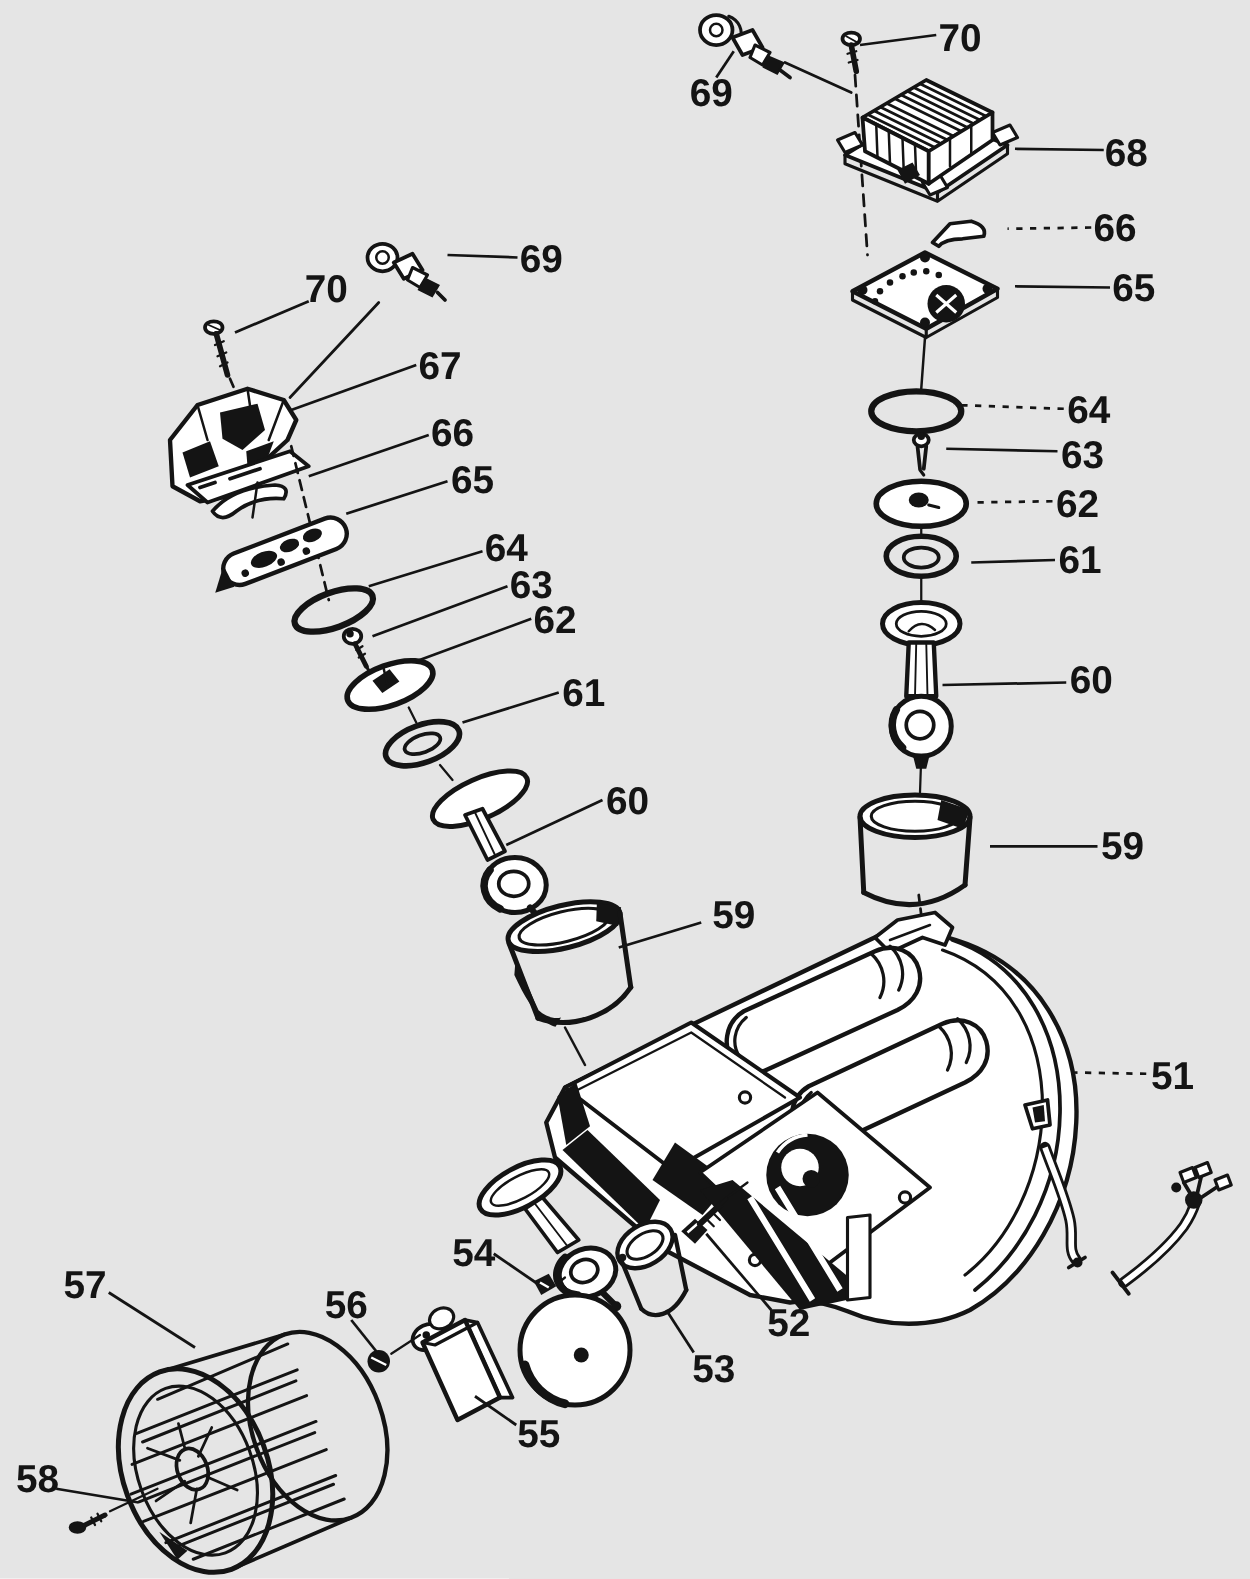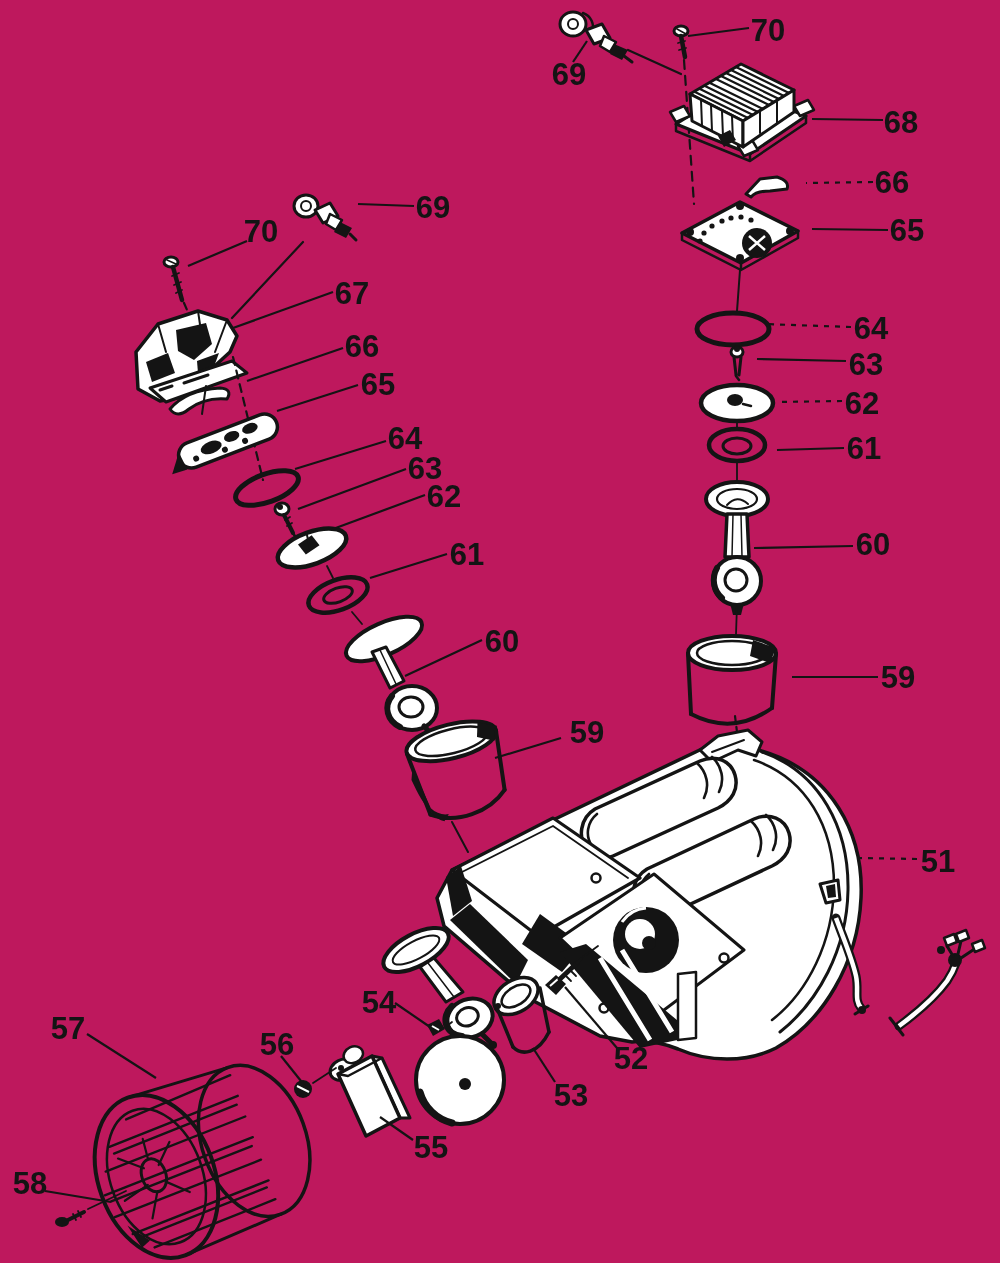--- a/index.html
+++ b/index.html
@@ -1,16 +1,16 @@
 <!DOCTYPE html>
 <html><head>
 <meta charset="utf-8">
 <style>
   html,body{margin:0;padding:0;background:#ffffff;}
-  .stage{position:relative;width:1000px;height:1263px;background:#be185d;overflow:hidden;
+  .stage{position:relative;width:1000px;height:1263px;background:#e5e5e5;overflow:hidden;
          font-family:"Liberation Sans", sans-serif;}
   svg{position:absolute;left:0;top:0;}
   .ln{stroke:#141414;fill:none;stroke-linecap:round;stroke-linejoin:round;}
   .fw{fill:#ffffff;stroke:#141414;stroke-linejoin:round;}
   .fb{fill:#141414;stroke:none;}
   .leader{stroke:#141414;stroke-width:2.2;fill:none;}
   .callout-text{font-family:"Liberation Sans","DejaVu Sans",sans-serif;font-weight:bold;
                 font-size:31px;fill:#141414;}
 </style>
 </head>

